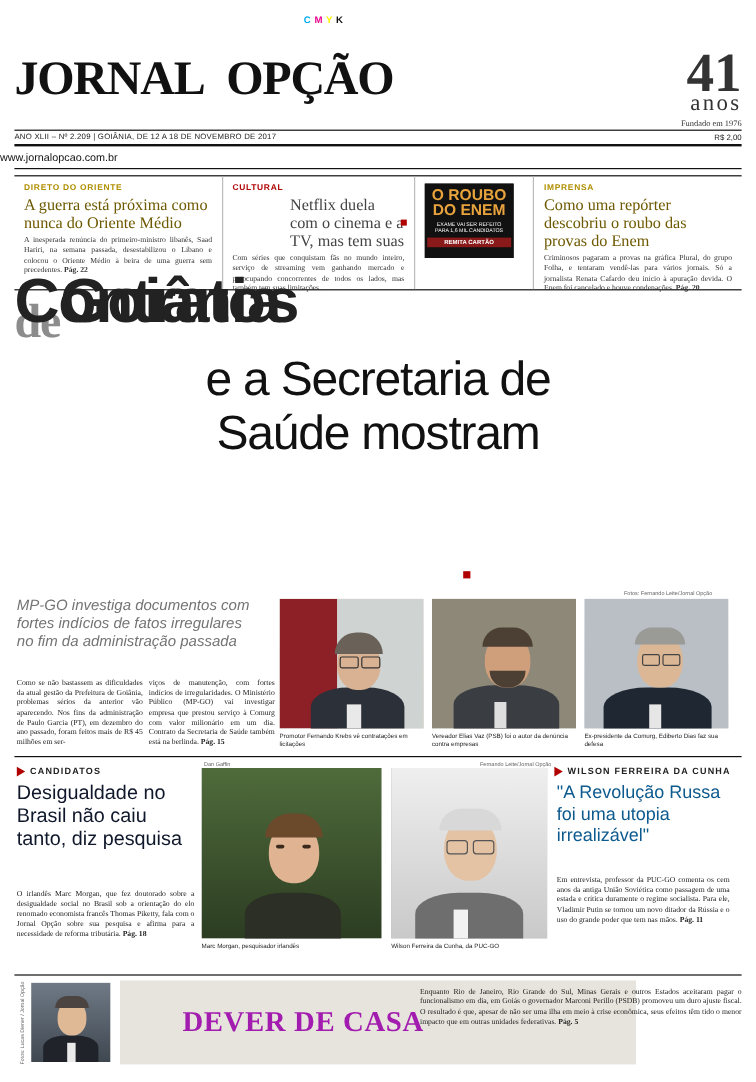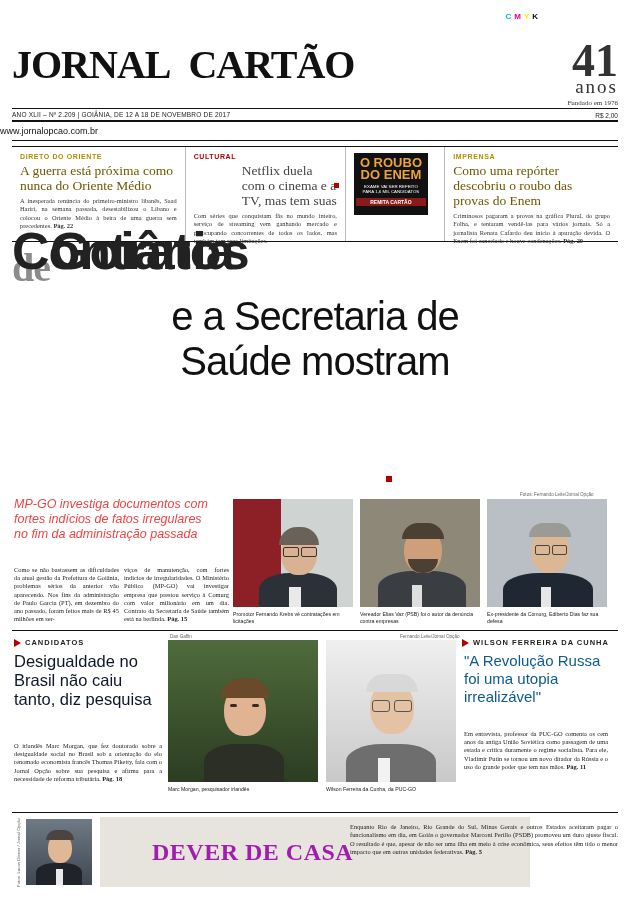--- a/index.html
+++ b/index.html
@@ -1,20 +1,20 @@
 <!DOCTYPE html>
 <html lang="pt-BR"><head>
 <meta charset="utf-8">
 <style>
   html,body{margin:0;padding:0;background:#ffffff;}
   body{width:630px;height:902px;font-family:"Liberation Serif",serif;color:#111;overflow:hidden;position:relative;}
   .page{width:630px;height:902px;position:relative;background:#fff;}
 
   
-  .cmyk{position:absolute;top:12px;left:0;width:540px;text-align:right;font-family:"Liberation Sans",sans-serif;font-size:8px;font-weight:bold;letter-spacing:1px;}
+  .cmyk{position:absolute;top:12px;left:0;width:540px;text-align:center;font-family:"Liberation Sans",sans-serif;font-size:8px;font-weight:bold;letter-spacing:1px;}
   .cmyk span{padding:0 1px;}
   .c-c{color:#00aeef}.c-m{color:#ec008c}.c-y{color:#fff200}.c-k{color:#111}
 
   
   .masthead{position:absolute;top:36px;left:12px;width:606px;}
   .logo{font-family:"Liberation Serif",serif;font-weight:bold;font-size:40px;letter-spacing:-1px;line-height:58px;margin:0;display:inline-block;text-align:center;}
   .anniv{position:absolute;right:0;top:6px;text-align:right;}
   .anniv .num{font-family:"Liberation Serif",serif;font-size:46px;line-height:38px;color:#333;font-weight:bold;}
   .anniv .anos{font-family:"Liberation Serif",serif;font-size:19px;color:#333;letter-spacing:2px;display:block;margin-top:-4px;}
   .anniv .found{font-family:"Liberation Serif",serif;font-size:7px;color:#333;display:block;margin-top:1px;}
@@ -41,21 +41,21 @@
   .roubo .l3{font-family:"Liberation Sans",sans-serif;font-size:4.4px;color:#fff;line-height:5.4px;margin-top:3px;padding:0 2px;}
   .roubo .l4{font-family:"Liberation Sans",sans-serif;font-size:5px;font-weight:bold;color:#fff;background:#8a1a1a;margin-top:3px;padding:1px 0;}
 
   
   .mainhead{position:absolute;left:12px;top:248px;width:606px;}
   .kicker-big{font-family:"Liberation Serif",serif;font-size:40px;font-weight:bold;color:#8c8c8c;letter-spacing:-1px;line-height:40px;margin:0;}
   .kicker-big .cap{font-size:52px;}
   .headline{font-family:"Liberation Sans",sans-serif;font-size:40px;line-height:45px;font-weight:normal;color:#111;margin:6px 0 0 0;text-align:center;letter-spacing:-1px;}
 
   
-  .subdeck{position:absolute;left:14px;top:497px;width:200px;font-family:"Liberation Sans",sans-serif;font-style:italic;font-size:12.5px;line-height:15px;color:#ef4444;}
+  .subdeck{position:absolute;left:14px;top:497px;width:200px;font-family:"Liberation Sans",sans-serif;font-style:italic;font-size:12.5px;line-height:15px;color:#737373;}
   .subtext{position:absolute;left:14px;top:566px;width:105px;font-family:"Liberation Serif",serif;font-size:6.4px;line-height:8.2px;text-align:justify;color:#222;}
   .subtext2{position:absolute;left:124px;top:566px;width:105px;font-family:"Liberation Serif",serif;font-size:6.4px;line-height:8.2px;text-align:justify;color:#222;}
 
   .credit{position:absolute;font-family:"Liberation Sans",sans-serif;font-size:4.6px;color:#666;}
 
   .photo{position:absolute;overflow:hidden;background:#b9b9b9;}
   .cap{position:absolute;font-family:"Liberation Sans",sans-serif;font-size:5.2px;line-height:6.6px;color:#222;}
 
   
   .face{position:absolute;border-radius:50% 50% 45% 45%;}
@@ -79,21 +79,21 @@
 <body>
 
 <div class="page">
 
   <div class="cmyk">
     <span class="c-c">C</span><span class="c-m">M</span><span class="c-y">Y</span><span class="c-k">K</span>
   </div>
 
   <div class="masthead">
     <h1 class="logo">JORNAL</h1>
-    <h1 class="logo" style="margin-left:14px;">CARTÃO</h1>
+    <h1 class="logo" style="margin-left:14px;">OPÇÃO</h1>
     <div class="anniv">
       <div class="num">41</div>
       <span class="anos">anos</span>
       <span class="found">Fundado em 1976</span>
     </div>
   </div>
 
   <div class="rule" style="top:108px;"></div>
   <div class="metaline" style="top:111px;">
     <span>ANO XLII – Nº 2.209 | GOIÂNIA, DE 12 A 18 DE NOVEMBRO DE 2017</span>

